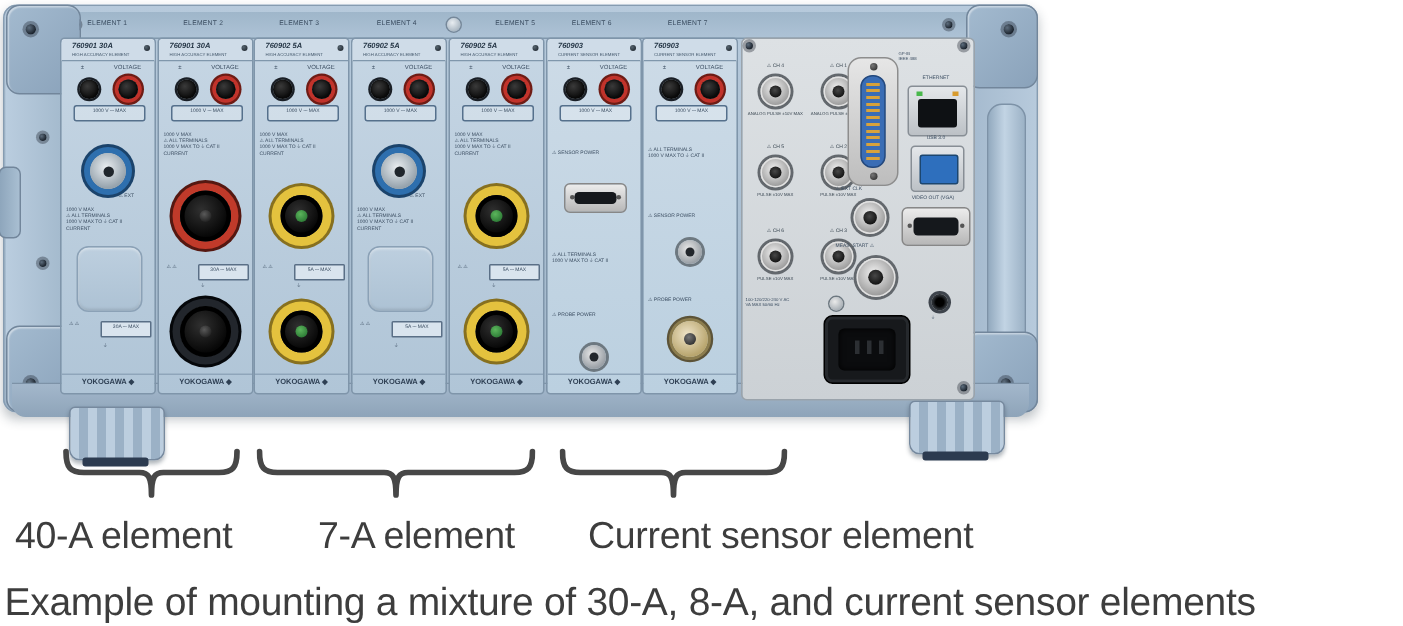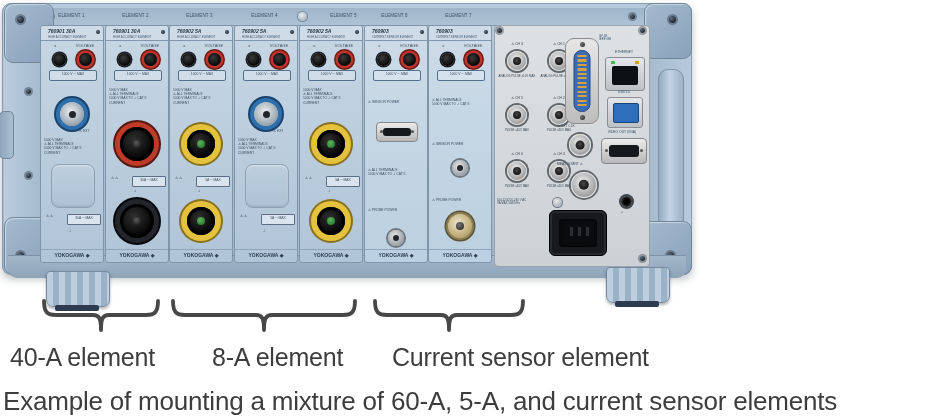--- a/index.html
+++ b/index.html
@@ -468,16 +468,16 @@
     <path d="M2,3 C2,14 5,17 14,17 L51,17 C57,17 59,20 59,32 C59,20 61,17 67,17 L104,17 C113,17 116,14 116,3"></path>
   </svg>
   <svg class="brace" style="left:171px;top:298px" width="186" height="36" viewBox="0 0 186 36">
     <path d="M2,3 C2,14 5,17 14,17 L85,17 C91,17 93,20 93,32 C93,20 95,17 101,17 L172,17 C181,17 184,14 184,3"></path>
   </svg>
   <svg class="brace" style="left:373px;top:298px" width="152" height="36" viewBox="0 0 152 36">
     <path d="M2,3 C2,14 5,17 14,17 L68,17 C74,17 76,20 76,32 C76,20 78,17 84,17 L138,17 C147,17 150,14 150,3"></path>
   </svg>
 
   <span class="grp-label" style="left:10px;top:343px">40-A element</span>
-  <span class="grp-label" style="left:212px;top:343px">8-A element</span>
+  <span class="grp-label" style="left:212px;top:343px">7-A element</span>
   <span class="grp-label" style="left:392px;top:343px">Current sensor element</span>
-  <div class="caption">Example of mounting a mixture of 60-A, 5-A, and current sensor elements</div>
+  <div class="caption">Example of mounting a mixture of 30-A, 8-A, and current sensor elements</div>
 </div>
 
 </body></html>

